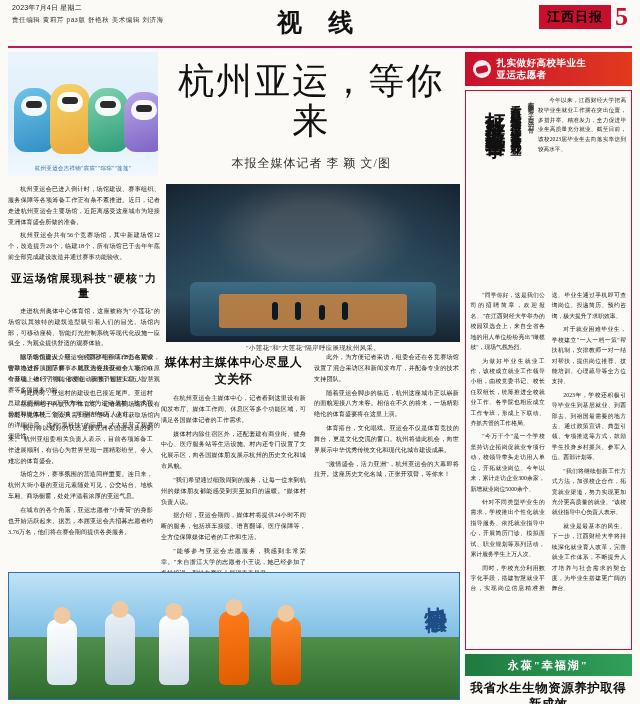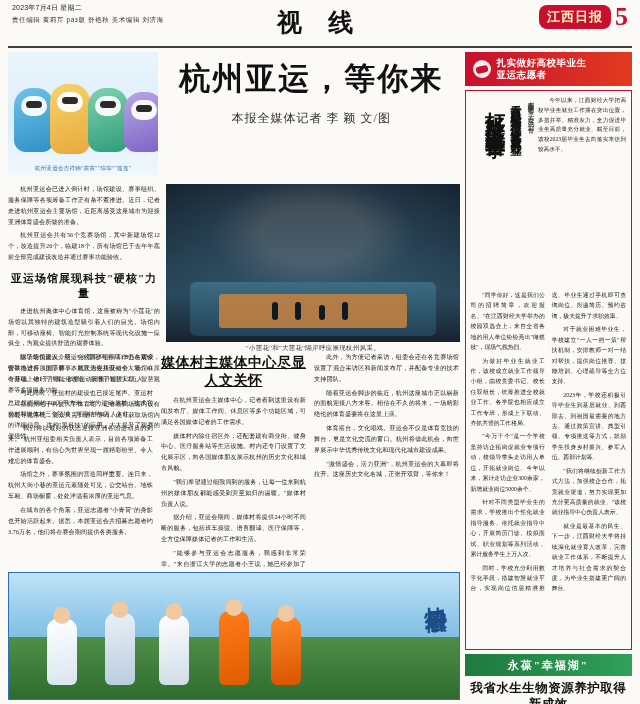--- a/index.html
+++ b/index.html
@@ -8,40 +8,40 @@
     background:#fbfaf6;
     font-family:"Liberation Serif", serif;
     color:#111;
     overflow:hidden;
     position:relative;
   }
   .page{width:640px;height:704px;position:relative;box-sizing:border-box;padding:0 8px;}
 
   
   .masthead{
-    position:relative;height:46px;border-bottom:2px solid #404040;
+    position:relative;height:46px;border-bottom:2px solid #be185d;
   }
   .mh-date{
     position:absolute;left:4px;top:3px;font-size:7px;color:#222;
     font-family:"Liberation Sans",sans-serif;letter-spacing:.2px;
   }
   .mh-editors{
     position:absolute;left:4px;top:16px;font-size:6.5px;color:#333;
     font-family:"Liberation Sans",sans-serif;letter-spacing:.6px;
   }
   .mh-title{
     position:absolute;left:0;right:0;top:6px;text-align:center;
     font-size:25px;font-weight:bold;letter-spacing:10px;color:#111;
   }
   .mh-flag{
     position:absolute;right:4px;top:4px;display:flex;align-items:center;gap:4px;
   }
   .mh-flag-box{
-    background:#c8102e;color:#fef9c3;font-size:13px;font-weight:bold;
-    padding:3px 8px;letter-spacing:1px;border-radius:8px;
+    background:#c8102e;color:#000000;font-size:13px;font-weight:bold;
+    padding:3px 8px;letter-spacing:1px;border-radius:0;
     font-family:"Liberation Serif",serif;
   }
   .mh-pageno{
     color:#c8102e;font-size:26px;font-weight:bold;line-height:1;
   }
 
   
   .body-wrap{position:relative;height:656px;display:flex;gap:6px;padding-top:4px;}
   .left-col{width:452px;position:relative;}
   .right-col{width:168px;position:relative;}
@@ -64,21 +64,21 @@
   .mascot:before{
     content:"";position:absolute;left:50%;transform:translateX(-50%);top:13px;
     width:16px;height:7px;background:#2b2b2b;border-radius:6px;z-index:2;
   }
   .mascot-cap{
     position:absolute;left:0;right:0;bottom:4px;text-align:center;
     font-size:5.5px;color:#2a6a92;letter-spacing:.3px;
   }
   .hero-text{flex:1;padding-top:10px;}
   .hero-title{
-    font-size:31px;font-weight:bold;letter-spacing:2px;color:#111;
+    font-size:36px;font-weight:normal;letter-spacing:2px;color:#111;
     text-align:center;line-height:1.1;
   }
   .hero-byline{
     margin-top:14px;text-align:center;font-size:12px;color:#333;letter-spacing:1px;
   }
   .photo-arena{
     position:absolute;left:158px;top:132px;width:294px;height:158px;
     background:linear-gradient(180deg,#16222e 0%,#1d3342 35%,#2b4a5d 70%,#16222e 100%);
     overflow:hidden;
   }
@@ -111,21 +111,21 @@
   }
   .ptext{
     font-size:6.1px;line-height:1.78;text-align:justify;color:#181818;
     text-indent:2em;margin:0 0 3px;letter-spacing:.1px;
   }
   .cols3{
     position:absolute;left:0;top:300px;width:452px;display:flex;gap:8px;
   }
   .c3{width:145px;}
   .c3 .sec-title{
-    font-size:14px;font-weight:bold;letter-spacing:.5px;text-align:center;margin:2px 0 5px;text-decoration:underline;
+    font-size:12px;font-weight:bold;letter-spacing:.5px;text-align:center;margin:2px 0 5px;
   }
 
   
   .bottom-photo{
     position:absolute;left:0;top:520px;width:452px;height:128px;
     border:1px solid #2d6fb7;box-sizing:border-box;
     background:linear-gradient(180deg,#bfe3f6 0%,#8cc6e8 40%,#5aa2cf 100%);
     overflow:hidden;
   }
   .bp-field{position:absolute;left:0;right:0;bottom:0;height:62px;background:linear-gradient(180deg,#4e8f4a,#2f6b2e);}

